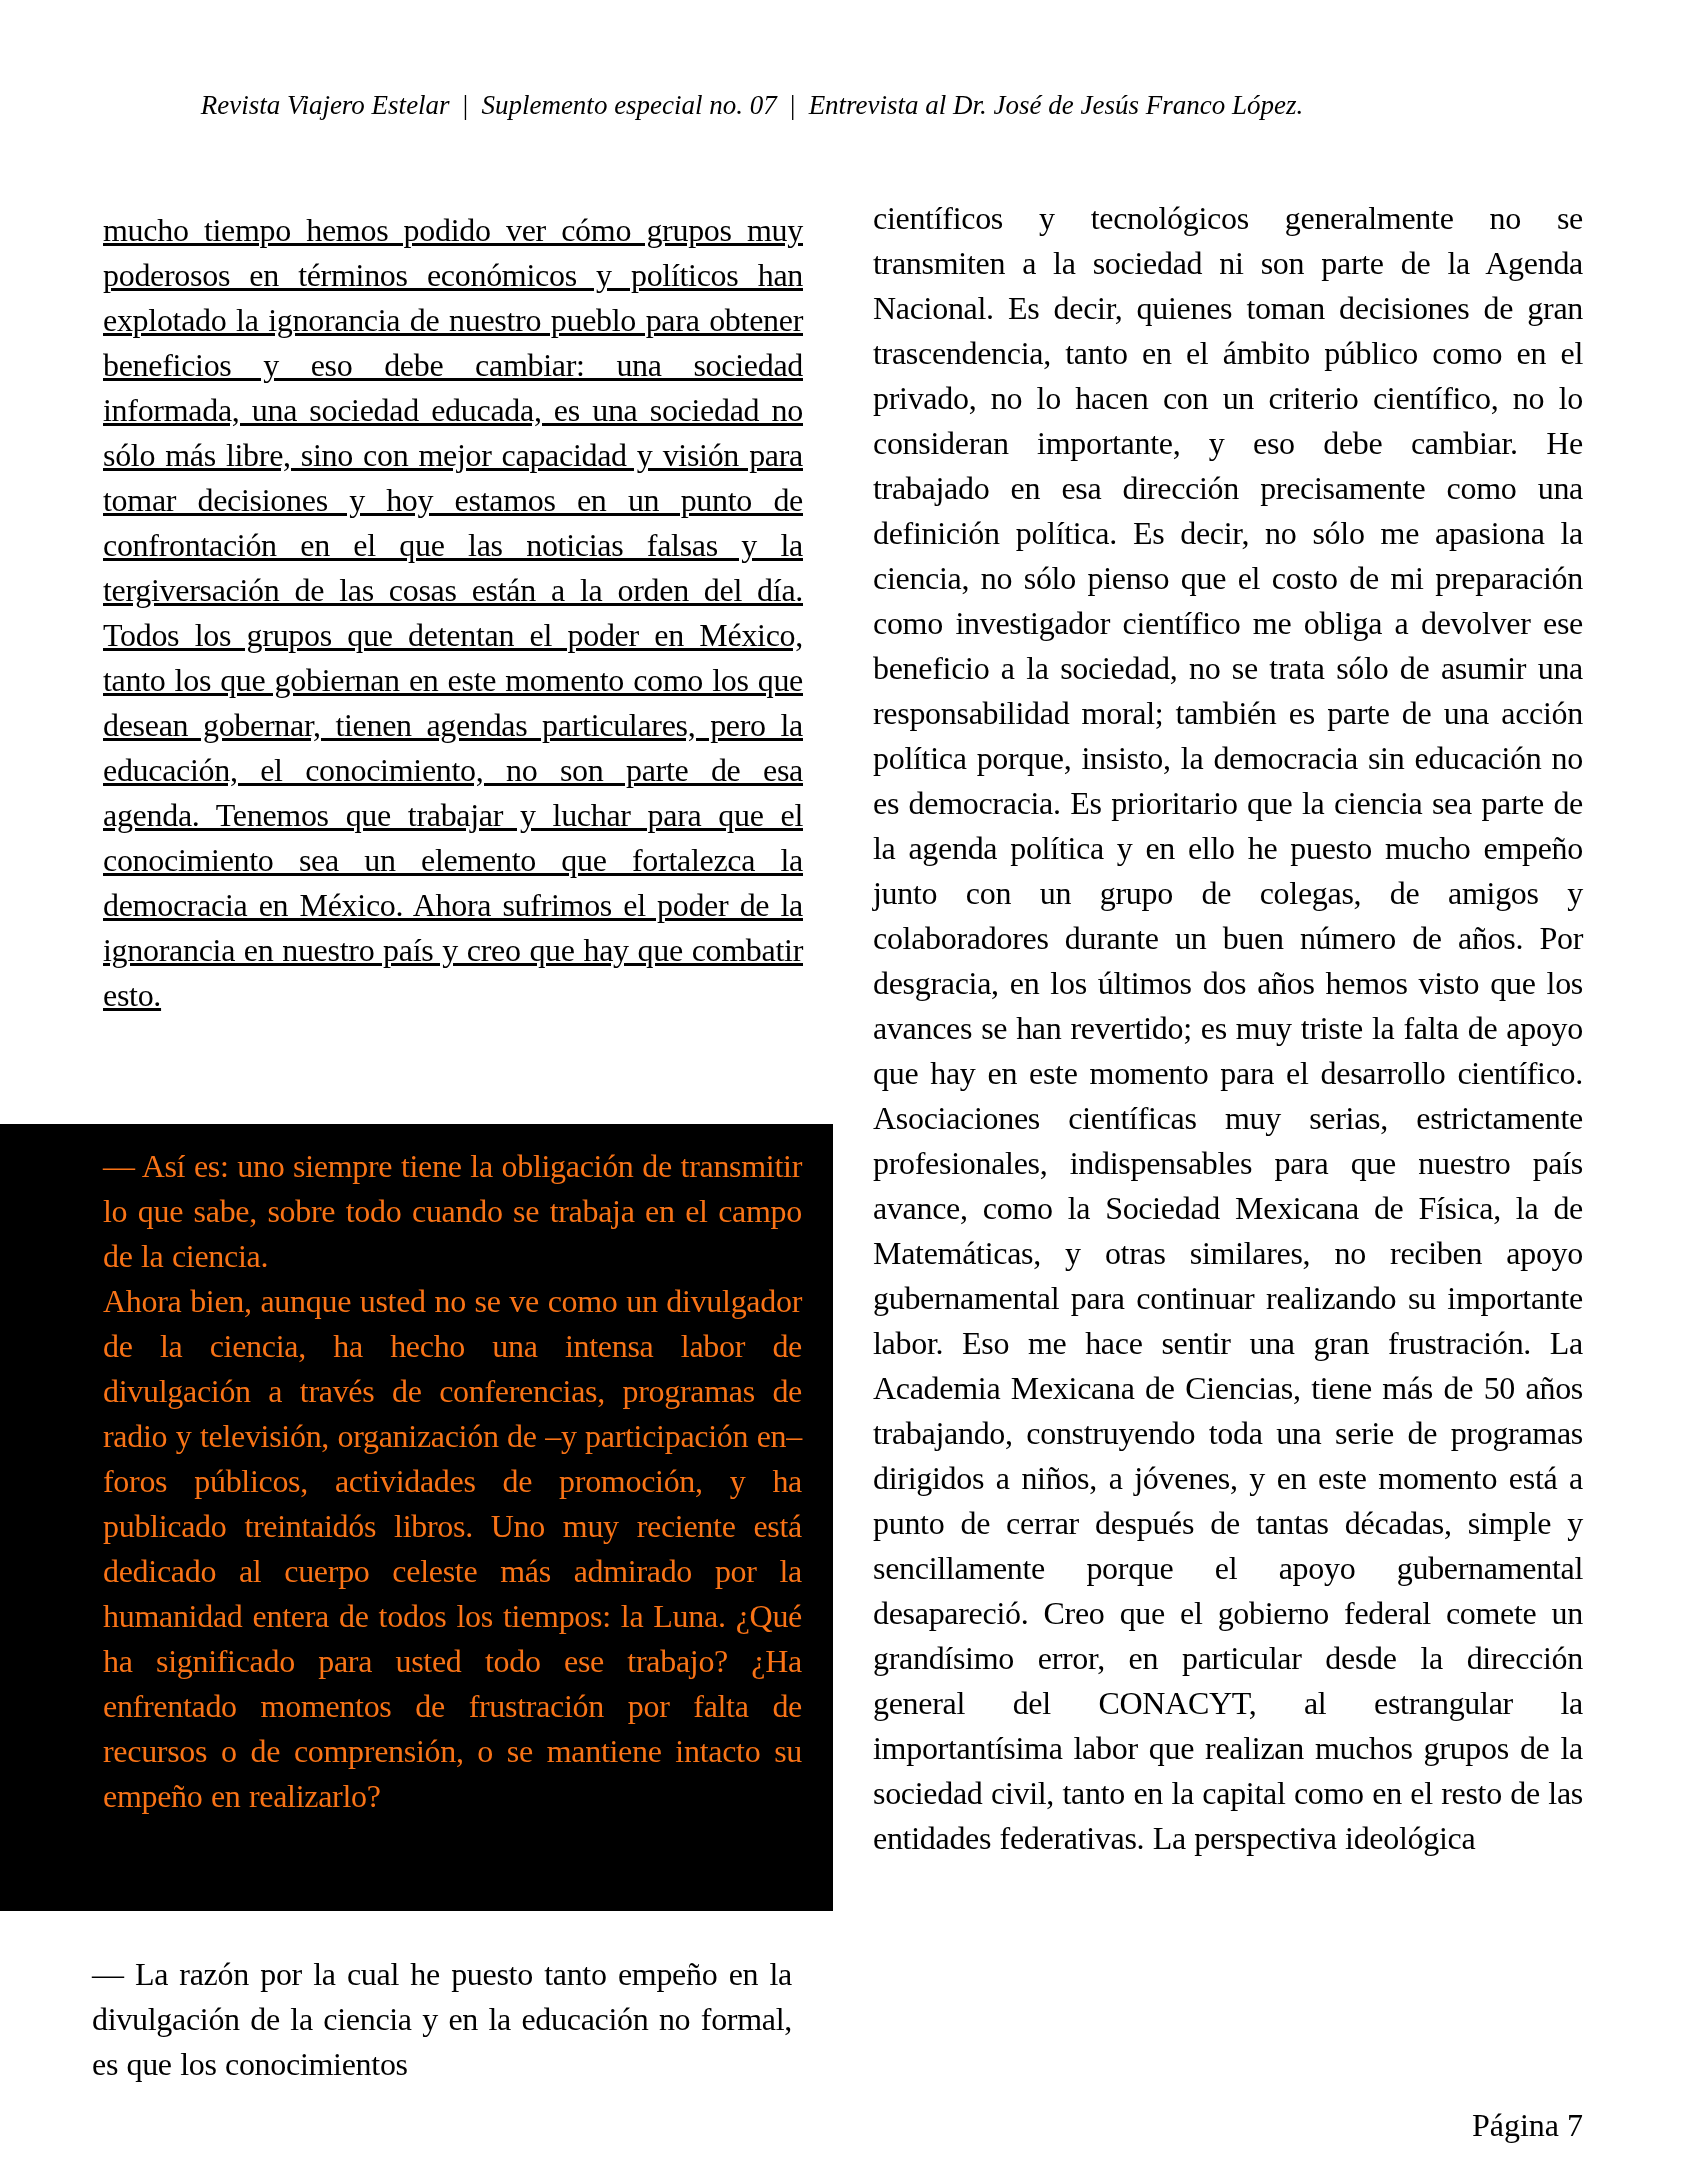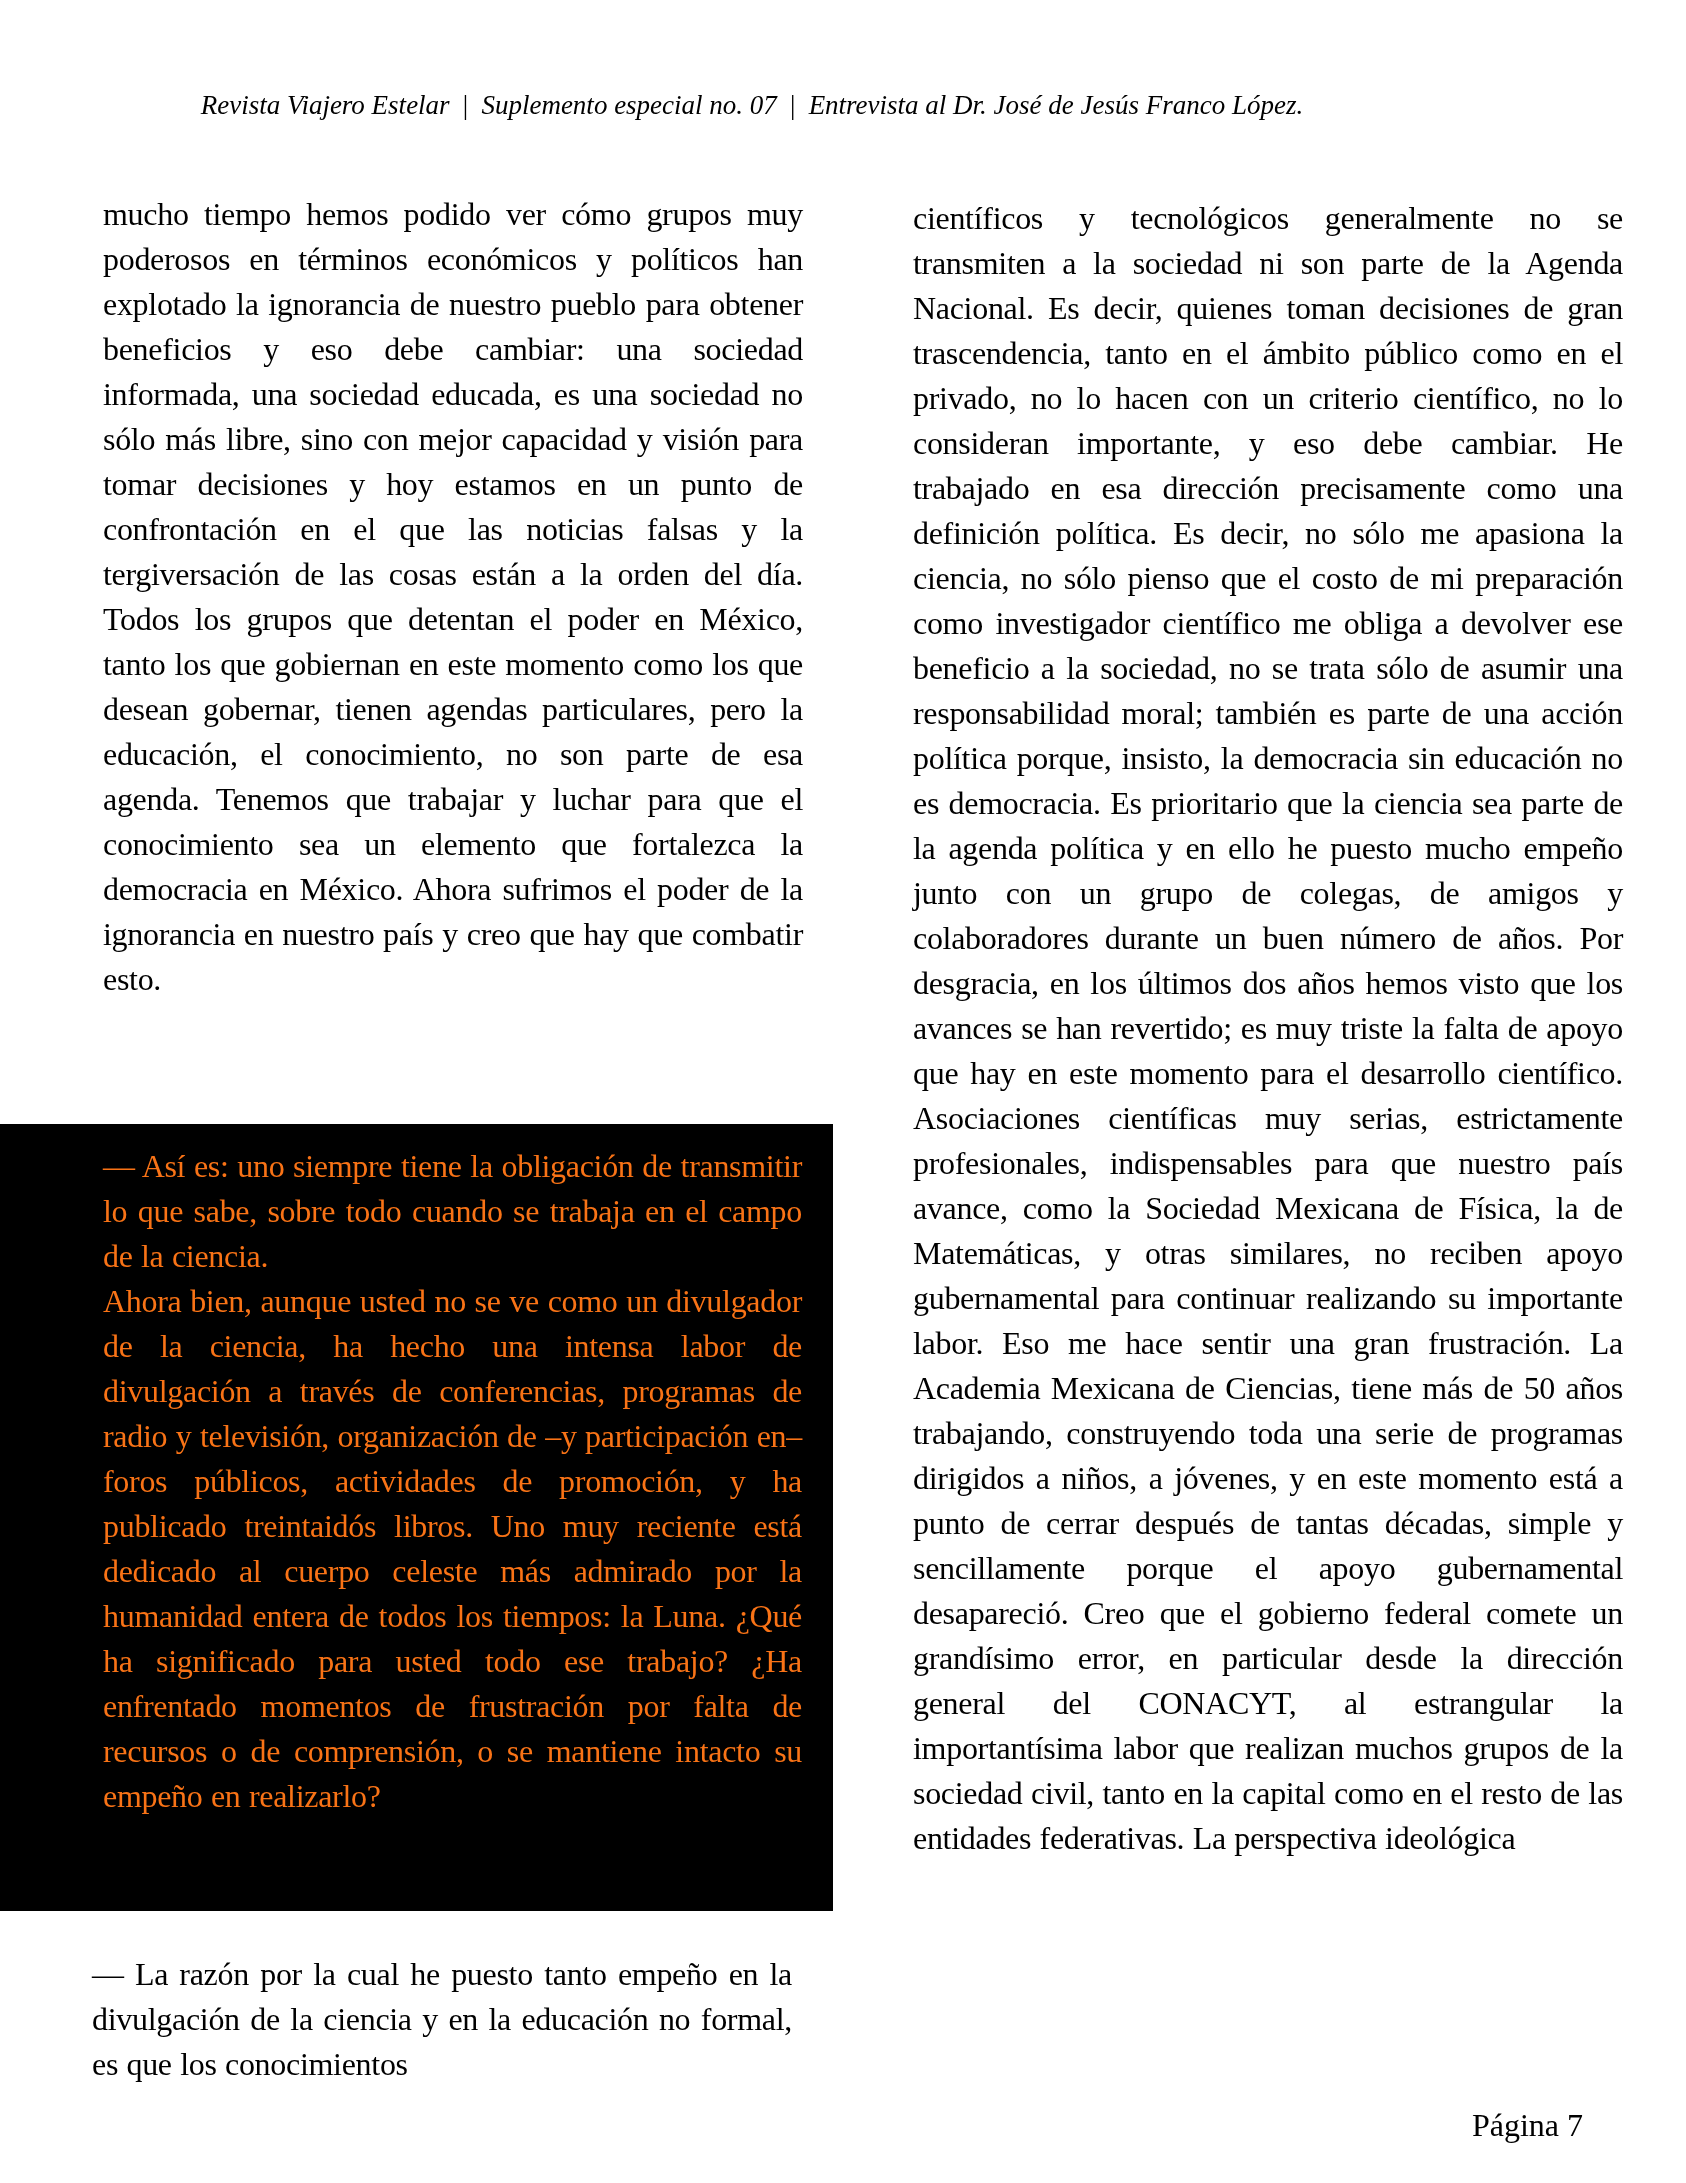--- a/index.html
+++ b/index.html
@@ -23,33 +23,33 @@
   .header .sep{margin:0 13.2px;font-style:normal;font-weight:300;}
   .bodytext{
     position:absolute;
     text-align:justify;
     font-size:32px;
     line-height:45px;
     letter-spacing:-0.3px;
     word-spacing:0.7px;
   }
   .bodytext p{margin:0;}
-  .left-p1{left:103px;top:192px;width:700px;}
+  .left-p1{left:103px;top:208px;width:700px;text-decoration:underline;}
   .black-box{
     position:absolute;
     left:0;top:1124px;
     width:833px;height:787px;
     background:#000000;
     color:#f97316;
     box-sizing:border-box;
     padding:20px 31px 0 103px;
     overflow:hidden;
   }
   .left-p2{left:92px;top:1952px;width:700px;}
-  .right-col{left:873px;top:196px;width:710px;margin-left:40px;}
+  .right-col{left:873px;top:196px;width:710px;}
   .page-number{
     position:absolute;
     top:2103px;right:104px;
     font-size:32px;
     line-height:45px;
     margin-left:16px;
   }
 </style>
 </head>
 <body>

